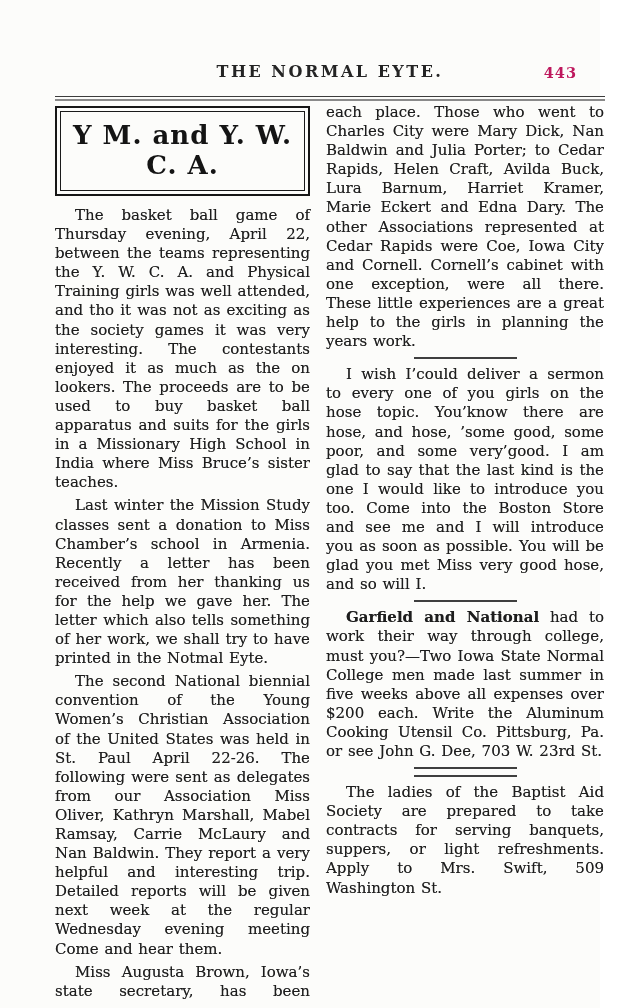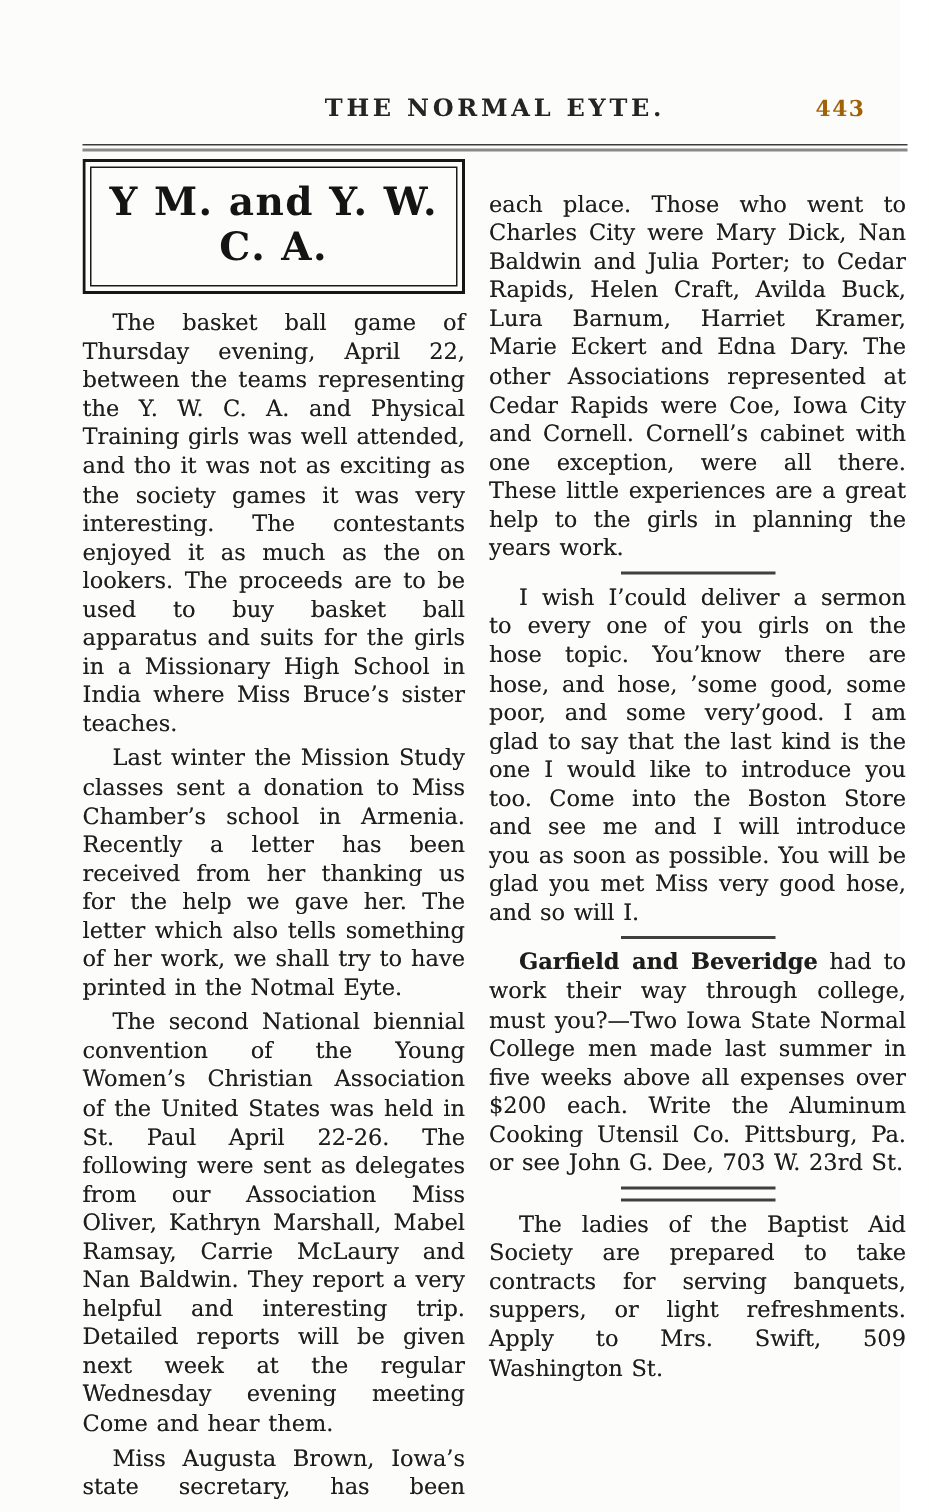--- a/index.html
+++ b/index.html
@@ -35,21 +35,21 @@
     letter-spacing: 2.5px;
     color: #242424;
   }
   .page-number {
     position: absolute;
     right: 28px;
     top: 2px;
     font-size: 14.5px;
     font-weight: bold;
     letter-spacing: 1px;
-    color: #a16207;
+    color: #be185d;
   }
   .double-rule {
     position: absolute;
     top: 96px;
     left: 55px;
     width: 550px;
     height: 2px;
     border-top: 1.5px solid #3c3c3c;
     border-bottom: 2px solid #8a8a8a;
   }
@@ -58,21 +58,21 @@
     position: absolute;
     top: 103px;
     left: 55px;
     width: 549px;
     height: 900px;
     display: flex;
     gap: 16px;
     overflow: hidden;
   }
   .col-left  { width: 255px; }
-  .col-right { width: 278px; margin-top: 24px; }
+  .col-right { width: 278px; }
 
   
   .head-box {
     border: 2.5px solid #161616;
     padding: 3px;
     margin: 3px 0 10px 0;
     background: #fcfcfa;
   }
   .head-box-inner {
     border: 1.5px solid #1a1a1a;
@@ -141,21 +141,21 @@
     <div class="col-right">
 
       <p class="body noindent">each place. Those who went to Charles City were Mary Dick, Nan Baldwin and Julia Porter; to Cedar Rapids, Helen Craft, Avilda Buck, Lura Barnum, Harriet Kramer, Marie Eckert and Edna Dary. The other Associations represented at Cedar Rapids were Coe, Iowa City and Cornell. Cornell’s cabinet with one exception, were all there. These little experiences are a great help to the girls in planning the years work.</p>
 
       <div class="separator"></div>
 
       <p class="body">I wish I’could deliver a sermon to every one of you girls on the hose topic. You’know there are hose, and hose, ’some good, some poor, and some very’good. I am glad to say that the last kind is the one I would like to introduce you too. Come into the Boston Store and see me and I will introduce you as soon as possible. You will be glad you met Miss very good hose, and so will I.</p>
 
       <div class="separator"></div>
 
-      <p class="body"><span class="lead">Garfield and Beveridge</span><span> had to work their way through college, must you?—Two Iowa State Normal College men made last summer in five weeks above all expenses over $200 each. Write the Aluminum Cooking Utensil Co. Pittsburg, Pa. or see John G. Dee, 703 W. 23rd St.</span></p>
+      <p class="body"><span class="lead">Garfield and National</span><span> had to work their way through college, must you?—Two Iowa State Normal College men made last summer in five weeks above all expenses over $200 each. Write the Aluminum Cooking Utensil Co. Pittsburg, Pa. or see John G. Dee, 703 W. 23rd St.</span></p>
 
       <div class="separator"></div>
 
 
       <div class="separator"></div>
 
       <p class="body">The ladies of the Baptist Aid Society are prepared to take contracts for serving banquets, suppers, or light refreshments. Apply to Mrs. Swift, 509 Washington St.</p>
 
     </div>
 

